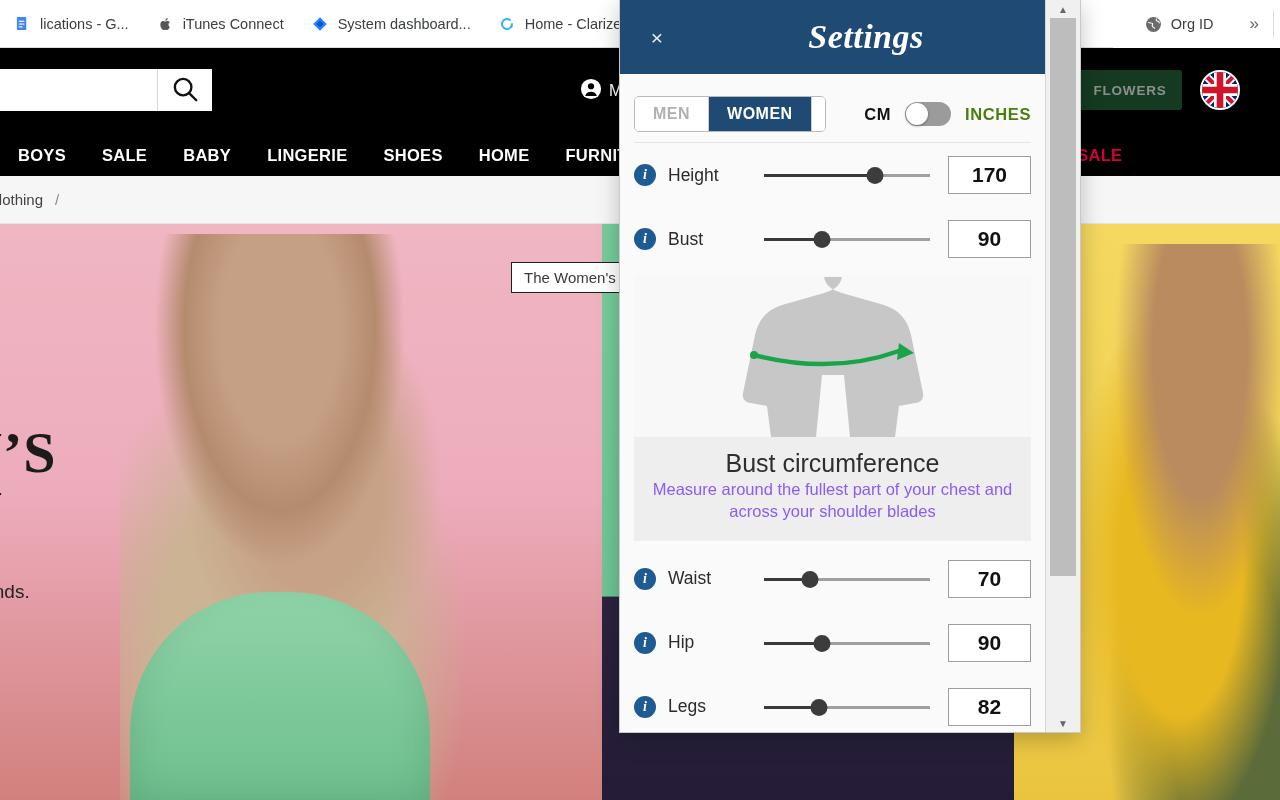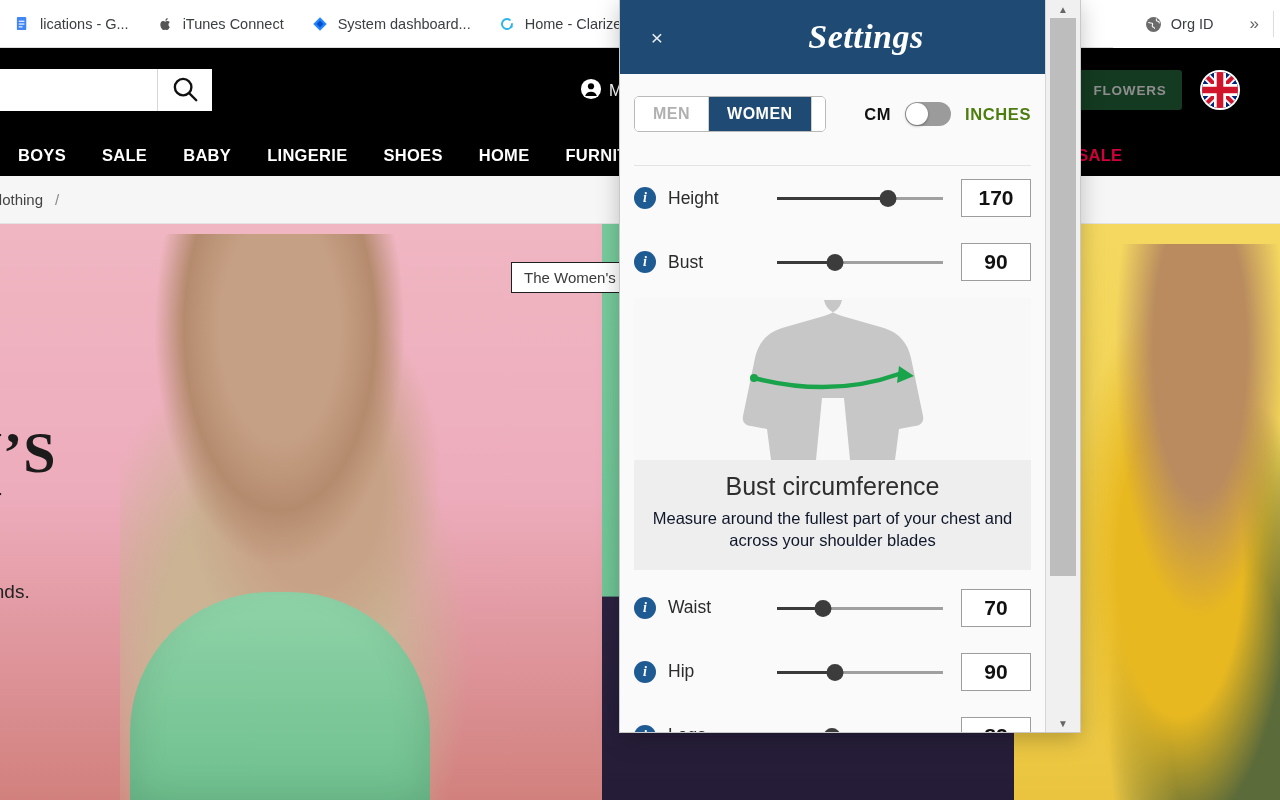--- a/index.html
+++ b/index.html
@@ -134,21 +134,21 @@
   .close-x {
     position:absolute; left: 26px; top: 26px; width: 22px; height: 22px;
     color:#e9edf1; font-size: 21px; line-height: 21px; text-align:center; cursor:pointer;
     background:none; border:none; font-family:"Liberation Sans", sans-serif;
   }
   .settings-body {
     position:absolute; left:0; top:74px; width: 425px; bottom: 0; overflow:hidden;
     background:#fafafa;
   }
   .seg-row {
-    display:flex; align-items:center; padding: 22px 0 33px 14px; gap: 0;
+    display:flex; align-items:center; padding: 22px 0 10px 14px; gap: 0;
     border-bottom: 1px solid #e4e4e4; margin: 0 14px 0 14px; padding-left: 0;
   }
   .segmented {
     display:flex; border:1px solid #b9b9b9; border-radius: 5px; overflow:hidden; background:#fff;
   }
   .segbtn {
     padding: 0 18px; height: 34px; line-height:34px; font-size: 16px; font-weight:bold;
     letter-spacing:.5px; color:#b0b0b0; background:#fff; border:none; cursor:pointer;
     font-family:"Liberation Sans", sans-serif;
   }
@@ -176,32 +176,32 @@
   }
   .slabel { font-size: 17.5px; color:#2b2b2b; margin-left: 12px; width: 124px; }
   .slider { position:relative; width: 166px; height: 22px; flex:none; cursor:pointer; }
   .slider .trk { position:absolute; left:0; top:10px; width:100%; height:3px; background:#a0a0a0; }
   .slider .fill { position:absolute; left:0; top:10px; height:3px; background:#3a3a3a; }
   .slider .thumb {
     position:absolute; top: 3px; width: 17px; height:17px; border-radius:50%; background:#3c3c3c;
     transform: translateX(-8.5px);
   }
   .sval {
-    width: 70px; height: 38px; margin-left: 18px; border: 1px solid #9d9d9d; background:#fff;
+    width: 83px; height: 38px; margin-left: 18px; border: 1px solid #9d9d9d; background:#fff;
     text-align:center; font-size: 21px; font-weight:bold; color:#111;
     font-family:"Liberation Sans", sans-serif; outline:none;
   }
 
   .illus {
     margin: 4px 14px 6px 14px; background:#f5f5f5; overflow:hidden;
   }
   .illus-fig { position:relative; height: 162px; background:#f8f8f8; }
   .illus-cap { background:#eeeeee; padding: 12px 16px 18px; text-align:center; }
   .illus-cap .t { font-size: 25px; color:#2e2e2e; }
-  .illus-cap .d { font-size: 16.5px; color:#0f172a; line-height: 1.35; margin-top: 6px; }
+  .illus-cap .d { font-size: 16.5px; color:#8b5cf6; line-height: 1.35; }
 
   
   .dlg-scroll {
     position:absolute; right: 0; top: 0; width: 35px; height: 732px;
     background: #f0f0f0; border-left:1px solid #d6d6d6; z-index: 2;
   }
   .dlg-scroll .arrow-up, .dlg-scroll .arrow-down {
     position:absolute; left:0; width: 34px; height: 18px; display:flex; align-items:center; justify-content:center;
     color:#666; font-size: 10px; cursor:pointer;
   }

